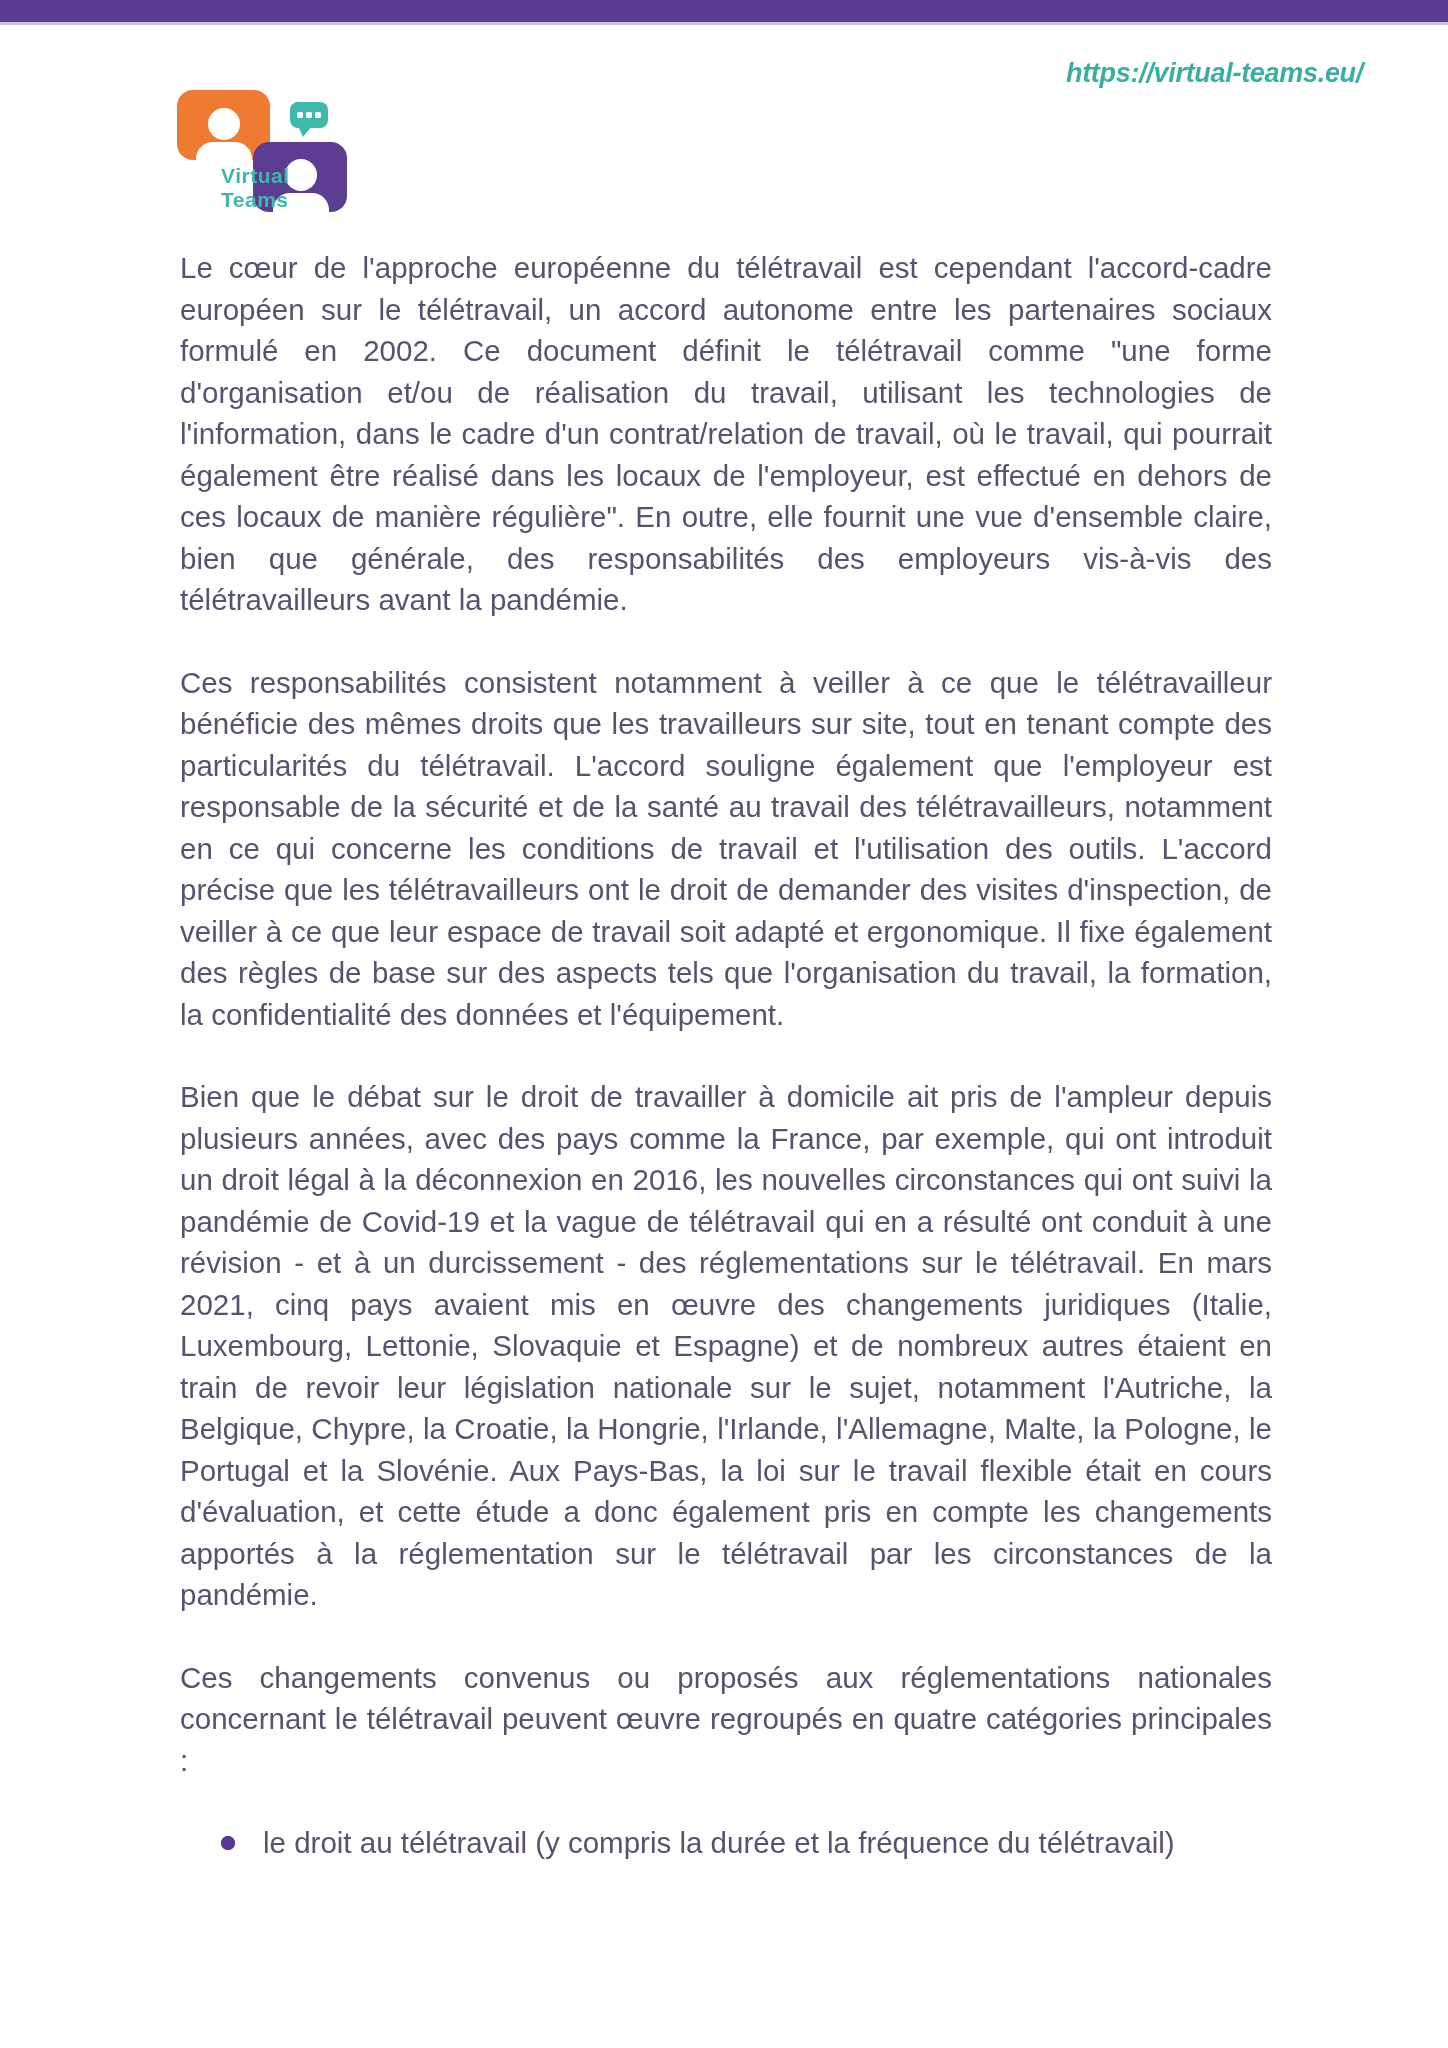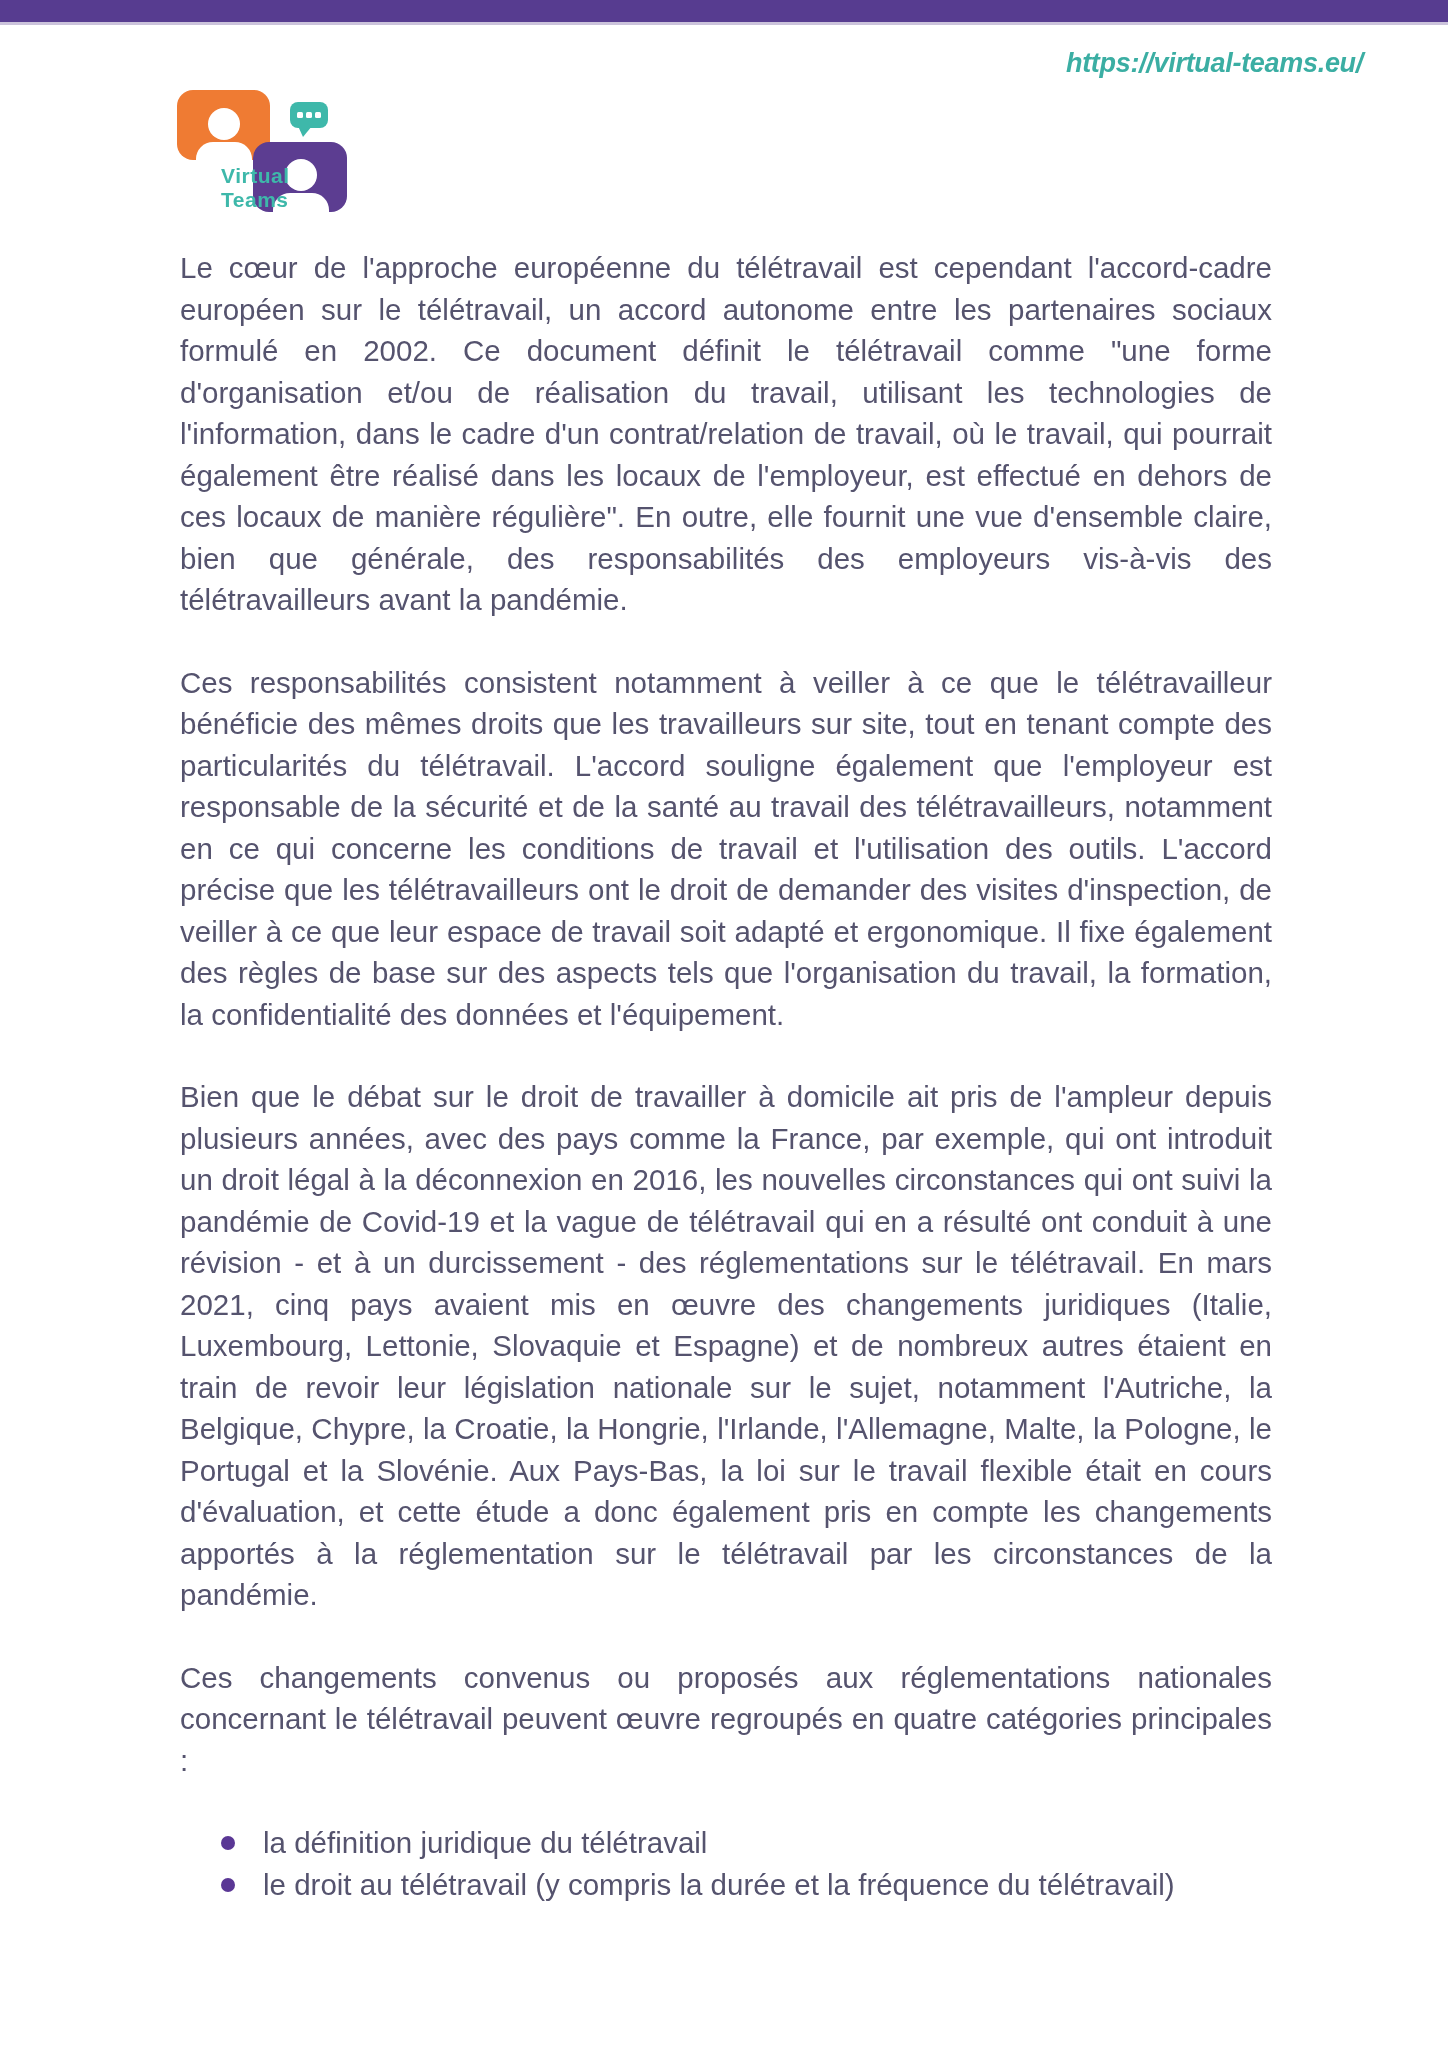--- a/index.html
+++ b/index.html
@@ -37,21 +37,21 @@
     line-height: 24px;
     letter-spacing: 0.5px;
     margin-left: 44px;
   }
   .logo-text.l1 { top: 79px; }
   .logo-text.l2 { top: 103px; text-align: right; }
 
   
   .site-url {
     position: absolute;
-    top: 48px; right: 85px;
+    top: 58px; right: 85px;
     color: #3BAEA3;
     font-size: 27px;
     font-weight: bold;
     font-style: italic;
     letter-spacing: -0.3px;
     text-decoration: none;
     white-space: nowrap;
   }
 
   
@@ -137,21 +137,20 @@
 
   <div class="content">
     <p class="para">Le cœur de l'approche européenne du télétravail est cependant l'accord-cadre européen sur le télétravail, un accord autonome entre les partenaires sociaux formulé en 2002. Ce document définit le télétravail comme "une forme d'organisation et/ou de réalisation du travail, utilisant les technologies de l'information, dans le cadre d'un contrat/relation de travail, où le travail, qui pourrait également être réalisé dans les locaux de l'employeur, est effectué en dehors de ces locaux de manière régulière". En outre, elle fournit une vue d'ensemble claire, bien que générale, des responsabilités des employeurs vis-à-vis des télétravailleurs avant la pandémie.</p>
     <p class="para">Ces responsabilités consistent notamment à veiller à ce que le télétravailleur bénéficie des mêmes droits que les travailleurs sur site, tout en tenant compte des particularités du télétravail. L'accord souligne également que l'employeur est responsable de la sécurité et de la santé au travail des télétravailleurs, notamment en ce qui concerne les conditions de travail et l'utilisation des outils. L'accord précise que les télétravailleurs ont le droit de demander des visites d'inspection, de veiller à ce que leur espace de travail soit adapté et ergonomique. Il fixe également des règles de base sur des aspects tels que l'organisation du travail, la formation, la confidentialité des données et l'équipement.</p>
     <p class="para">Bien que le débat sur le droit de travailler à domicile ait pris de l'ampleur depuis plusieurs années, avec des pays comme la France, par exemple, qui ont introduit un droit légal à la déconnexion en 2016, les nouvelles circonstances qui ont suivi la pandémie de Covid-19 et la vague de télétravail qui en a résulté ont conduit à une révision - et à un durcissement - des réglementations sur le télétravail. En mars 2021, cinq pays avaient mis en œuvre des changements juridiques (Italie, Luxembourg, Lettonie, Slovaquie et Espagne) et de nombreux autres étaient en train de revoir leur législation nationale sur le sujet, notamment l'Autriche, la Belgique, Chypre, la Croatie, la Hongrie, l'Irlande, l'Allemagne, Malte, la Pologne, le Portugal et la Slovénie. Aux Pays-Bas, la loi sur le travail flexible était en cours d'évaluation, et cette étude a donc également pris en compte les changements apportés à la réglementation sur le télétravail par les circonstances de la pandémie.</p>
     <p class="para">Ces changements convenus ou proposés aux réglementations nationales concernant le télétravail peuvent œuvre regroupés en quatre catégories principales :</p>
 
     <ul class="bullets">
       <li>
         <span class="dot"></span>
-        <span>la définition juridique du télétravail</span>
       </li>
       <li>
         <span class="dot"></span>
         <span>le droit au télétravail (y compris la durée et la fréquence du télétravail)</span>
       </li>
     </ul>
   </div>
 
 </div>
 

